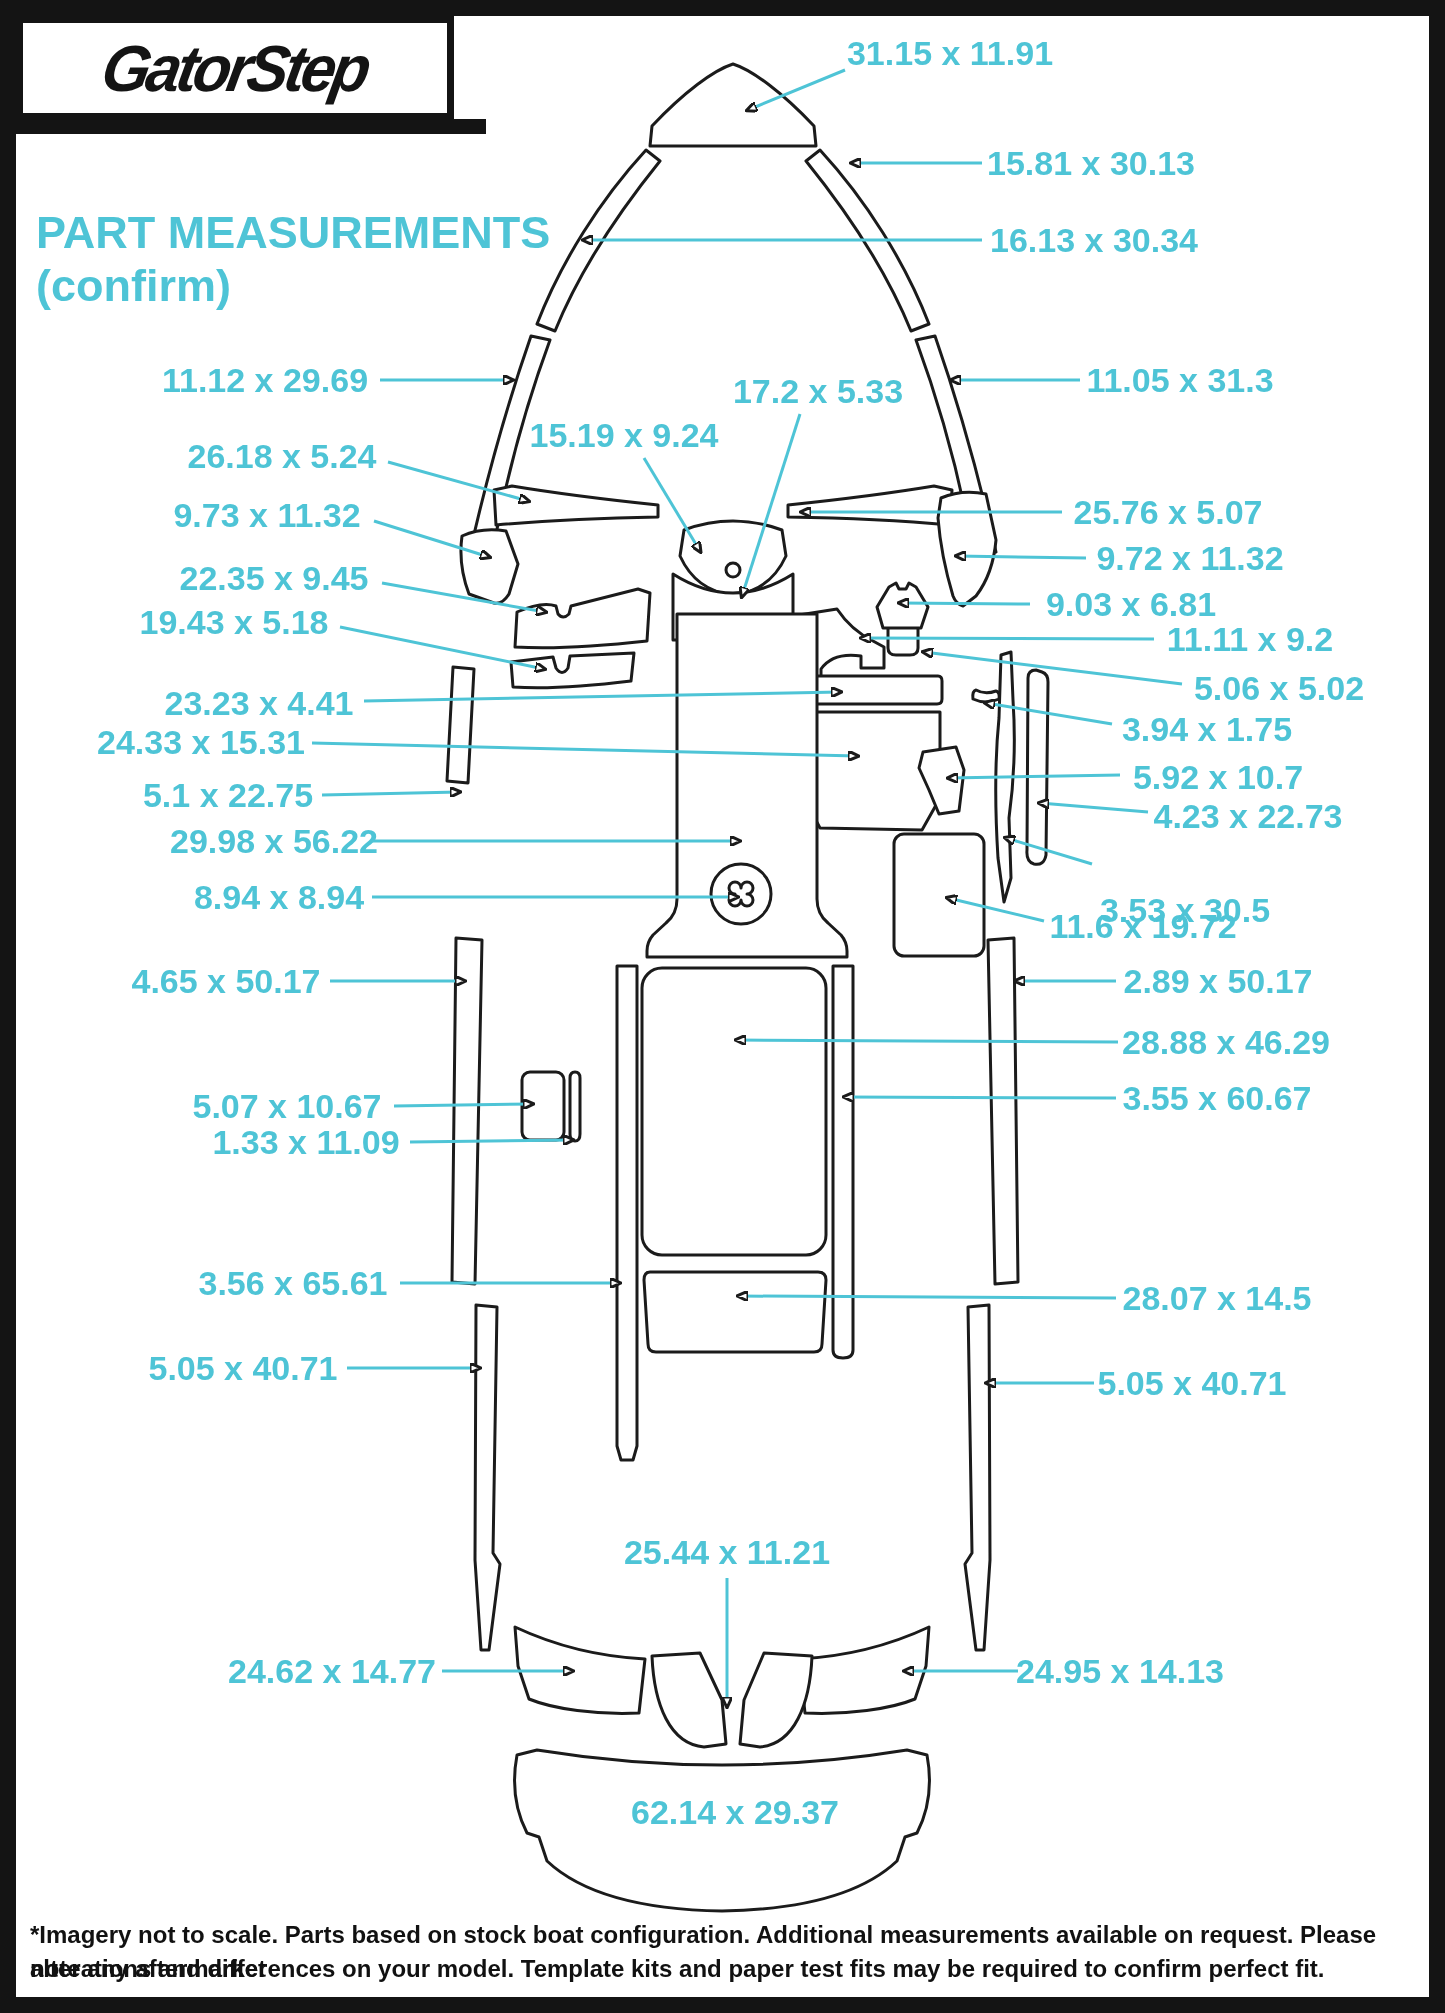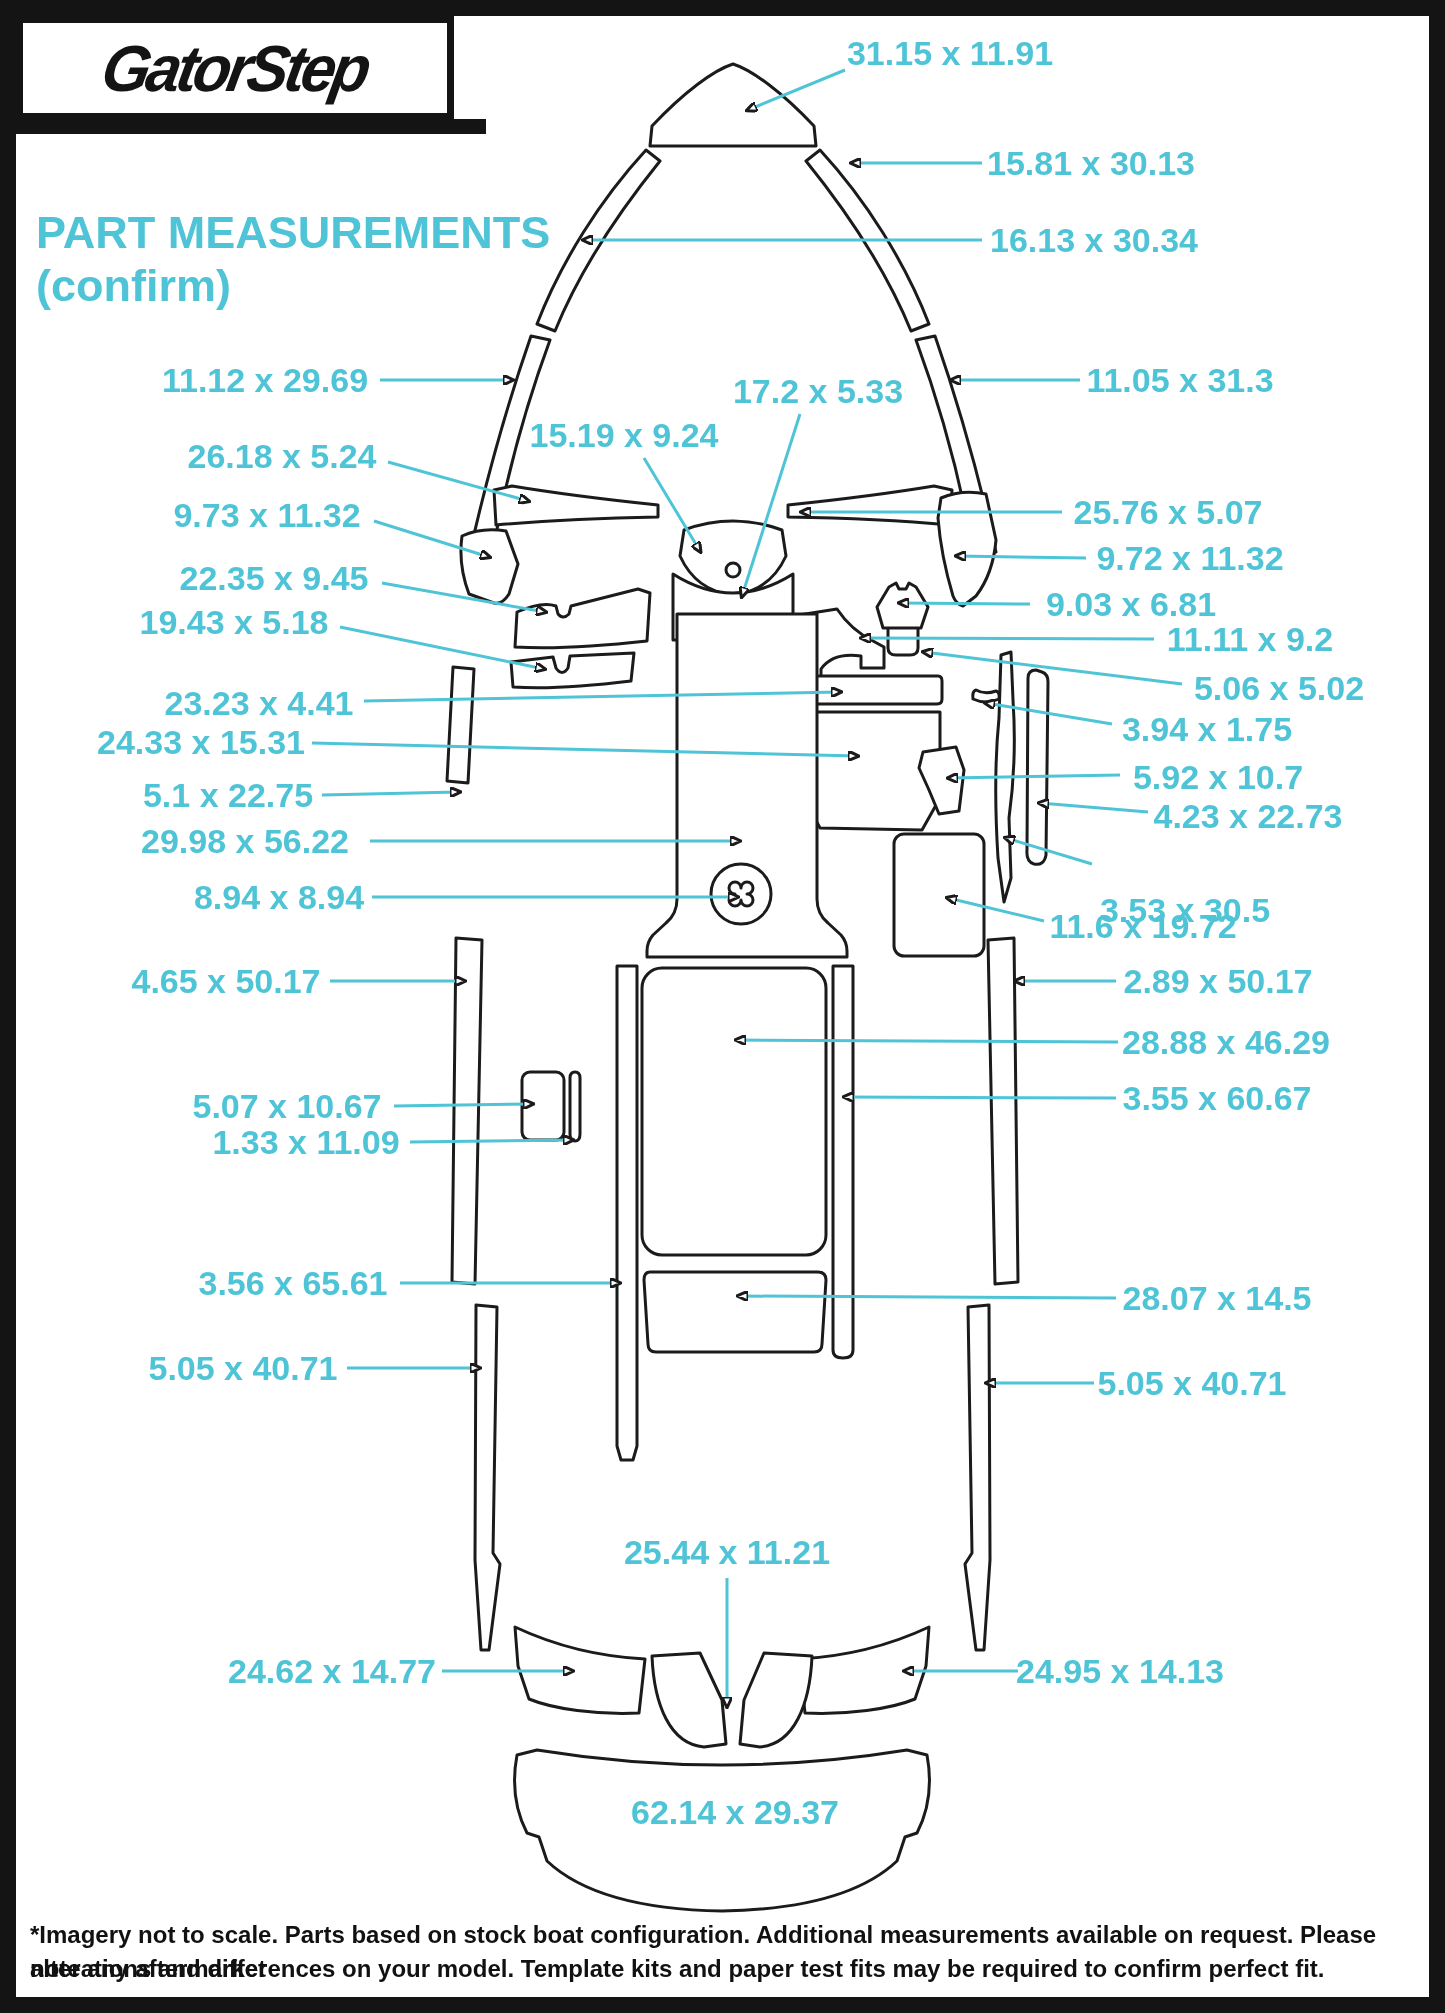--- a/index.html
+++ b/index.html
@@ -199,21 +199,21 @@
       <div class="mlabel" style="left: 1131px; top: 604px;">9.03 x 6.81</div>
       <div class="mlabel" style="left: 234px; top: 622px;">19.43 x 5.18</div>
       <div class="mlabel" style="left: 1250px; top: 639px;">11.11 x 9.2</div>
       <div class="mlabel" style="left: 1279px; top: 688px;">5.06 x 5.02</div>
       <div class="mlabel" style="left: 259px; top: 703px;">23.23 x 4.41</div>
       <div class="mlabel" style="left: 1207px; top: 729px;">3.94 x 1.75</div>
       <div class="mlabel" style="left: 201px; top: 742px;">24.33 x 15.31</div>
       <div class="mlabel" style="left: 1218px; top: 777px;">5.92 x 10.7</div>
       <div class="mlabel" style="left: 228px; top: 795px;">5.1 x 22.75</div>
       <div class="mlabel" style="left: 1248px; top: 816px;">4.23 x 22.73</div>
-      <div class="mlabel" style="left: 245px; top: 841px;">29.98 x 56.22</div>
+      <div class="mlabel" style="left: 274px; top: 841px;">29.98 x 56.22</div>
       <div class="mlabel" style="left: 1185px; top: 869px; margin-top: 41px;">3.53 x 30.5</div>
       <div class="mlabel" style="left: 279px; top: 897px;">8.94 x 8.94</div>
       <div class="mlabel" style="left: 1143px; top: 926px;">11.6 x 19.72</div>
       <div class="mlabel" style="left: 226px; top: 981px;">4.65 x 50.17</div>
       <div class="mlabel" style="left: 1218px; top: 981px;">2.89 x 50.17</div>
       <div class="mlabel" style="left: 1226px; top: 1042px;">28.88 x 46.29</div>
       <div class="mlabel" style="left: 287px; top: 1106px;">5.07 x 10.67</div>
       <div class="mlabel" style="left: 1217px; top: 1098px;">3.55 x 60.67</div>
       <div class="mlabel" style="left: 306px; top: 1142px;">1.33 x 11.09</div>
       <div class="mlabel" style="left: 293px; top: 1283px;">3.56 x 65.61</div>

